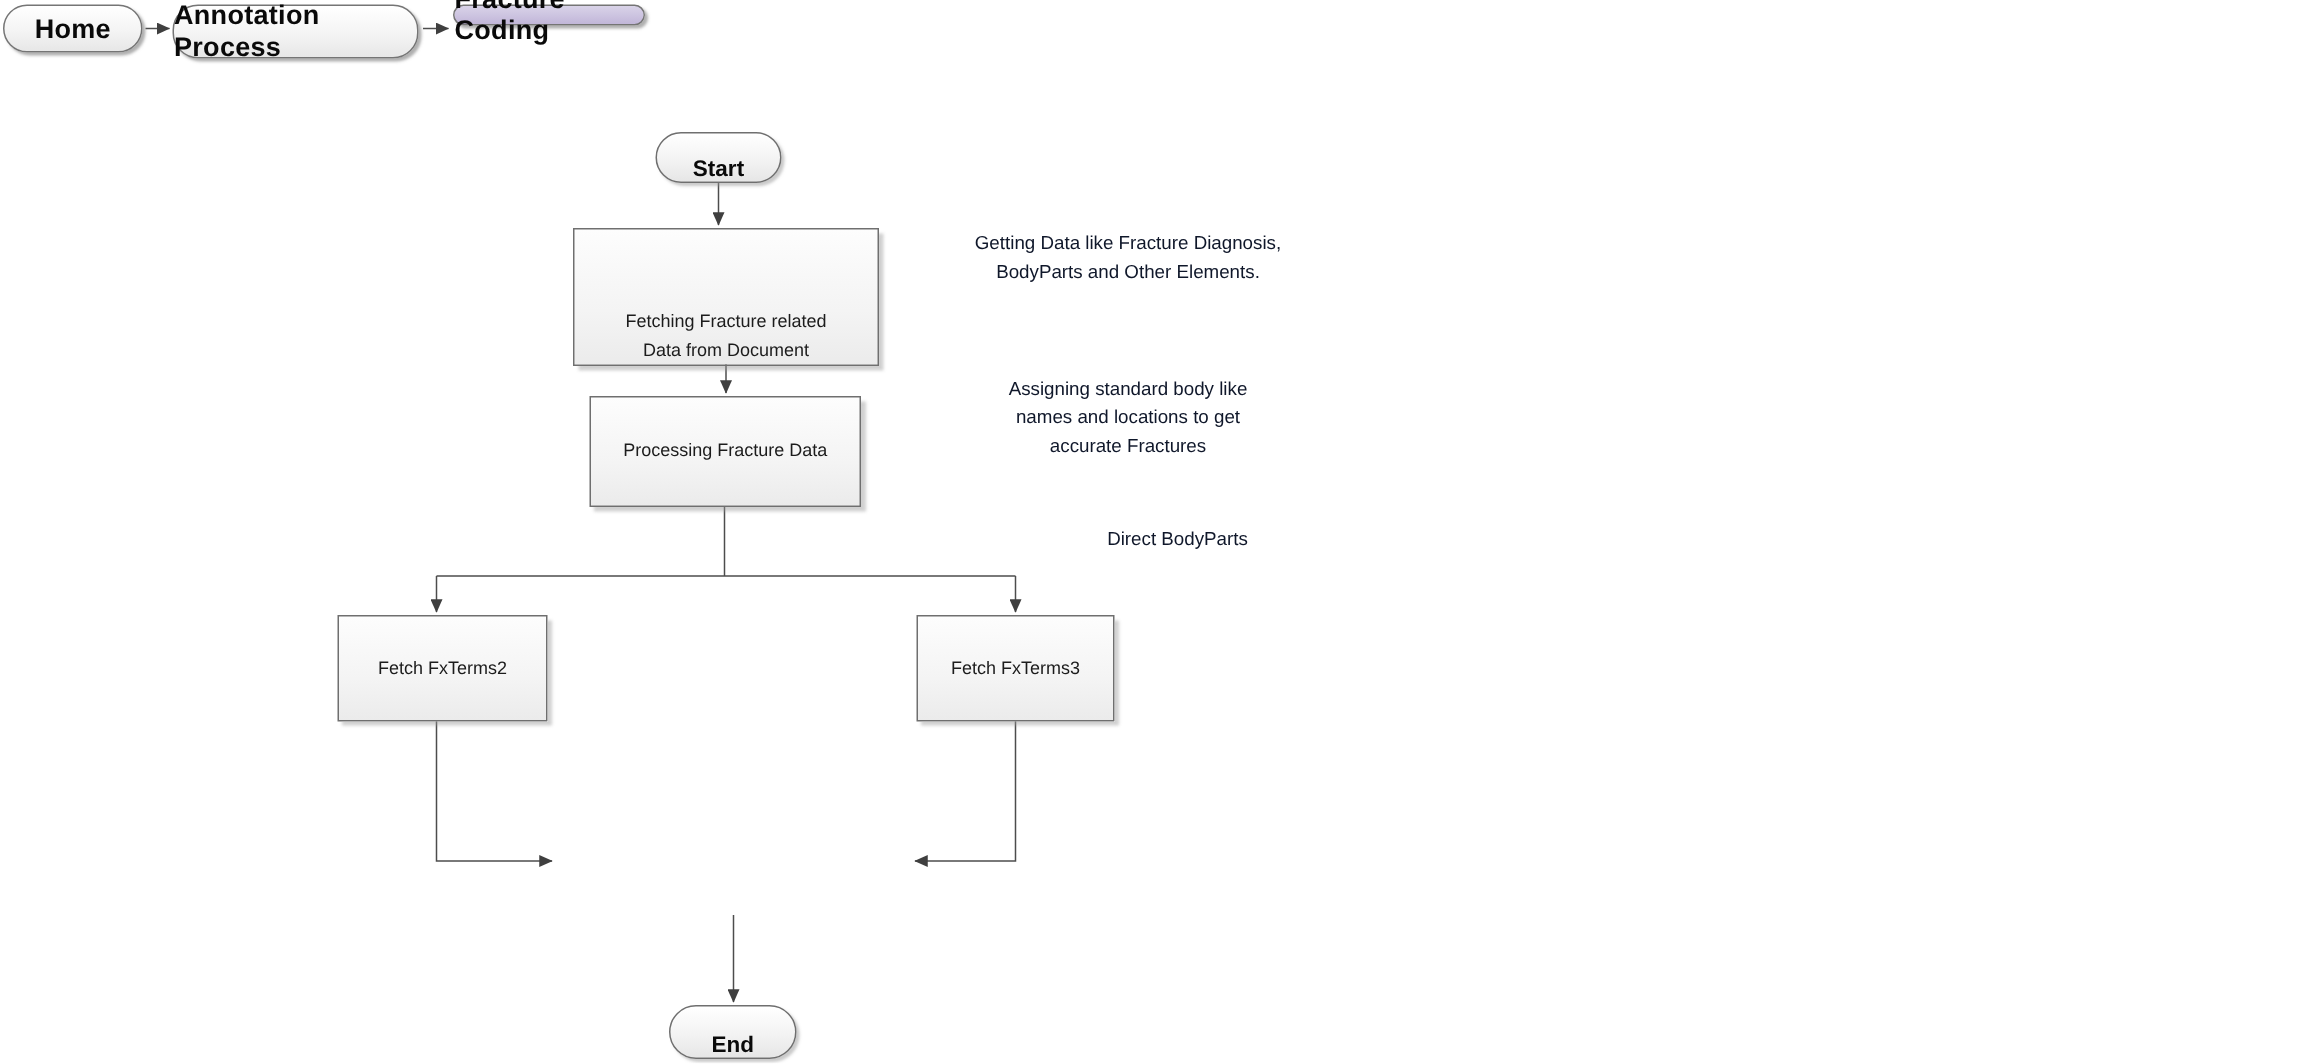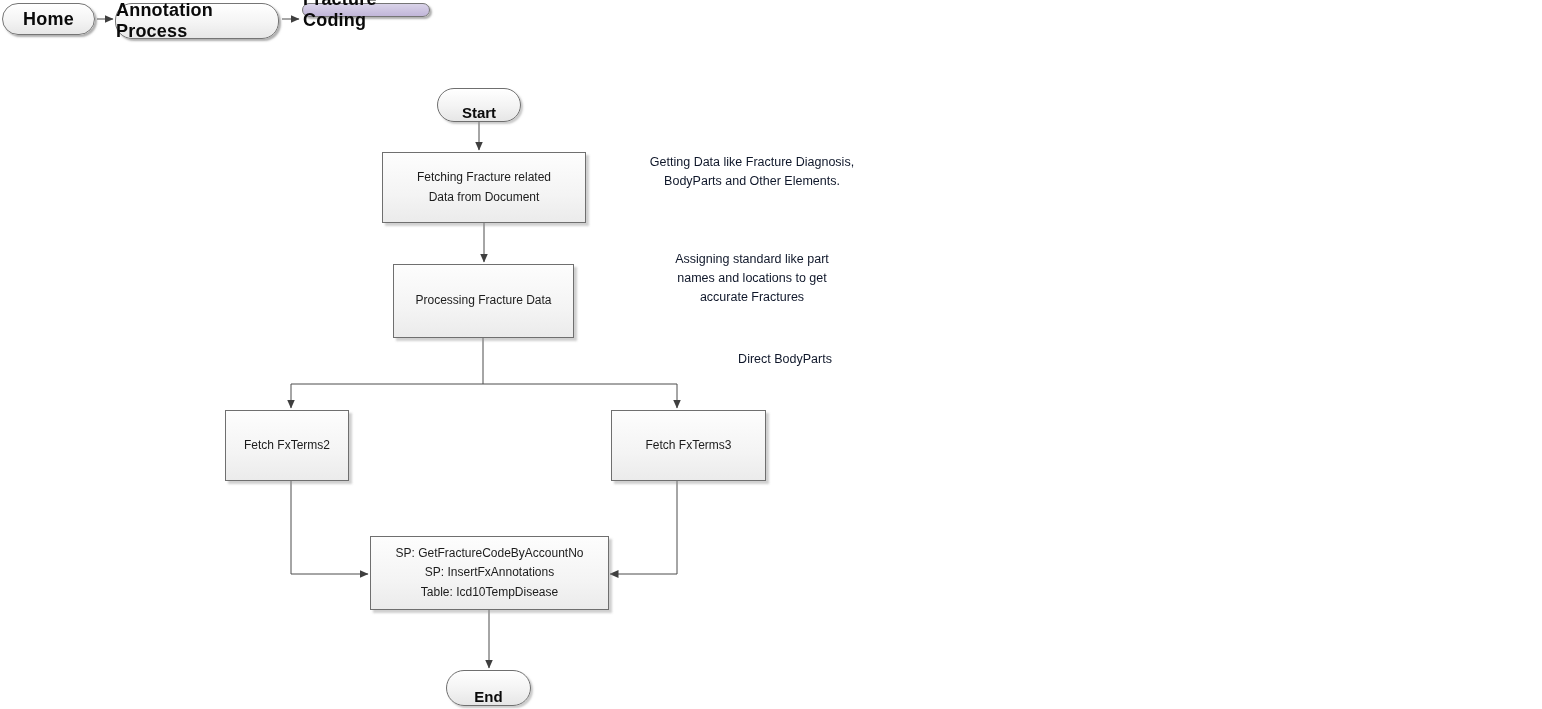--- a/index.html
+++ b/index.html
@@ -99,49 +99,44 @@
     <span>Annotation Process</span>
   </div>
   <div class="pill active" style="left:302px;top:3px;width:128px;height:14px;">
     <span>Fracture Coding</span>
   </div>
 
   <div class="term" style="left:437px;top:88px;width:84px;height:34px;">
     <span>Start</span>
   </div>
 
-  <div class="proc" style="left:382px;top:152px;width:204px;height:71px;">
+  <div class="proc" style="left:382px;top:152px;width:204px;height:92px;align-items:flex-end;">
     <span>Fetching Fracture related
 Data from Document</span>
   </div>
 
   <div class="note" style="left:608px;top:153px;width:288px;">Getting Data like Fracture Diagnosis,
 BodyParts and Other Elements.</div>
 
   <div class="proc" style="left:393px;top:264px;width:181px;height:74px;">
     <span>Processing Fracture Data</span>
   </div>
 
-  <div class="note" style="left:628px;top:250px;width:248px;">Assigning  standard like part
+  <div class="note" style="left:628px;top:250px;width:248px;">Assigning  standard body like
 names and locations to get
 accurate Fractures</div>
 
   <div class="note" style="left:705px;top:350px;width:160px;">Direct BodyParts</div>
 
-  <div class="proc" style="left:225px;top:410px;width:124px;height:71px;">
+  <div class="proc" style="left:225px;top:410px;width:140px;height:71px;">
     <span>Fetch FxTerms2</span>
   </div>
 
-  <div class="proc" style="left:611px;top:410px;width:155px;height:71px;text-align:center;">
+  <div class="proc" style="left:611px;top:410px;width:132px;height:71px;text-align:center;">
     <span>Fetch FxTerms3</span>
   </div>
 
-  <div class="proc" style="left:370px;top:536px;width:239px;height:74px;">
-    <span>SP: GetFractureCodeByAccountNo
-SP: InsertFxAnnotations
-Table: Icd10TempDisease</span>
-  </div>
 
   <div class="term" style="left:446px;top:670px;width:85px;height:36px;">
     <span>End</span>
   </div>
 
 </div>
 
 </body></html>

